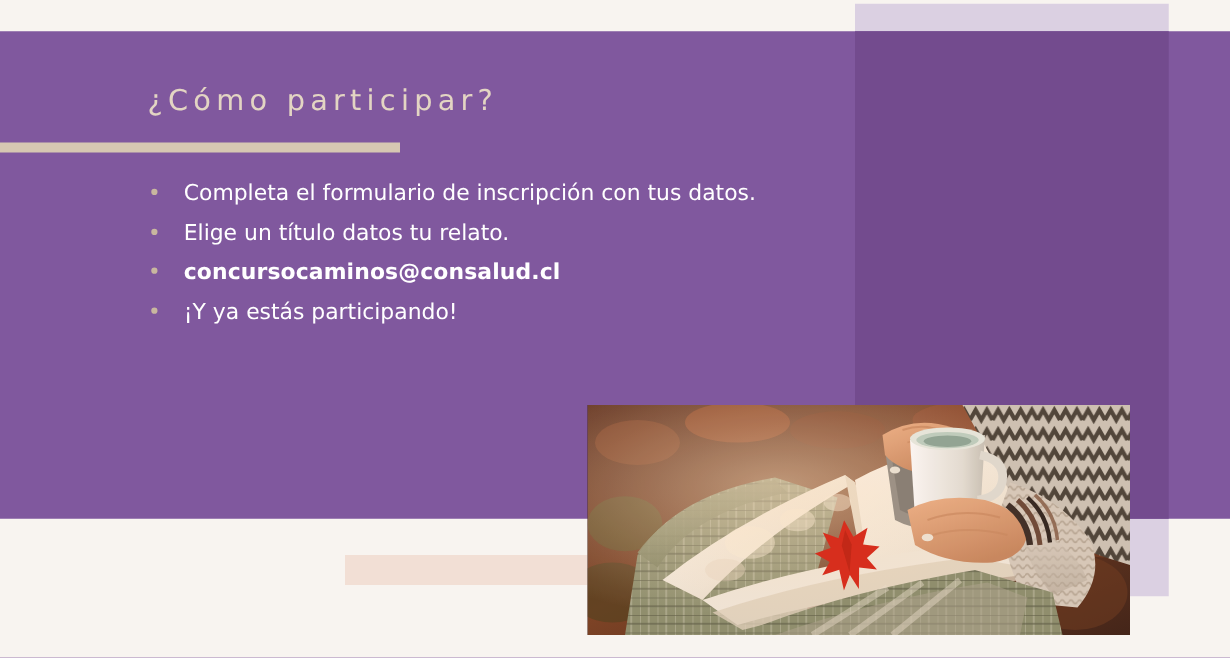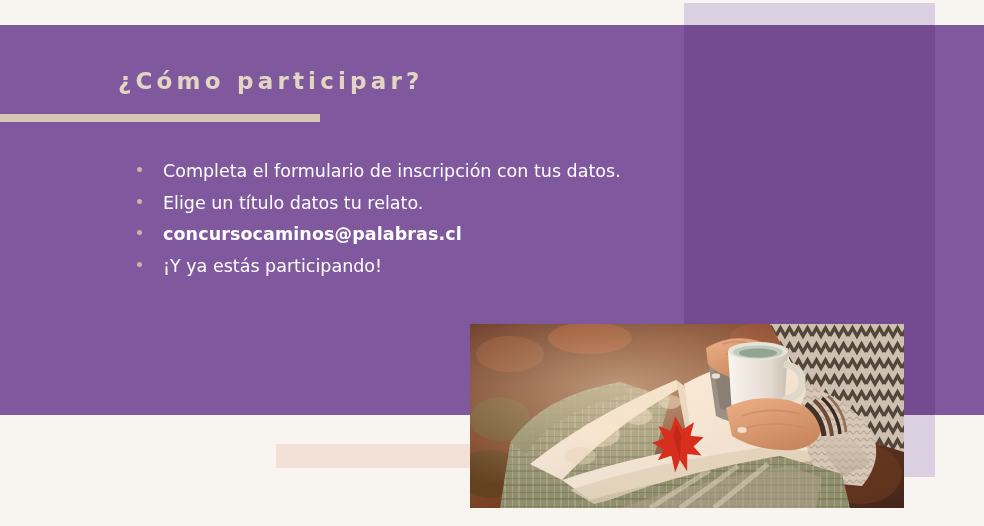--- a/index.html
+++ b/index.html
@@ -26,33 +26,33 @@
   .purple-overlap{
     position:absolute;left:684px;top:25px;width:251px;height:390px;
     background:#734B8E;
   }
 
   
   .title{
     position:absolute;left:118px;top:68px;
     color:#E3D5C3;
     font-size:23px;
-    font-weight:bold;
+    font-weight:normal;
     letter-spacing:4.2px;
     white-space:nowrap;
   }
   .title-rule{
     position:absolute;left:0;top:114px;width:320px;height:8px;
     background:#D6C7B2;
   }
 
   
   .bullets{
     position:absolute;left:112px;top:140px;width:760px;
-    list-style:none;margin:16px;padding:0;
+    list-style:none;margin:0;padding:0;
   }
   .bullet-row{
     position:relative;
     padding-left:35px;
     color:#FFFFFF;
     font-size:17.5px;
     line-height:30.5px;
     margin:0 0 1px 0;
   }
   .bullet-dot{
@@ -97,21 +97,21 @@
     <li class="bullet-row">
       <span class="bullet-dot"></span>
       <span class="bullet-text">Completa el formulario de inscripción con tus datos.</span>
     </li>
     <li class="bullet-row">
       <span class="bullet-dot"></span>
       <span class="bullet-text">Elige un título datos tu relato.</span>
     </li>
     <li class="bullet-row">
       <span class="bullet-dot"></span>
-      <span class="bullet-email">concursocaminos@palabras.cl</span>
+      <span class="bullet-email">concursocaminos@consalud.cl</span>
     </li>
     <li class="bullet-row">
       <span class="bullet-dot"></span>
       <span class="bullet-text">¡Y ya estás participando!</span>
     </li>
   </ul>
 
   <div class="peach-bar"></div>
 
   <div class="photo">

